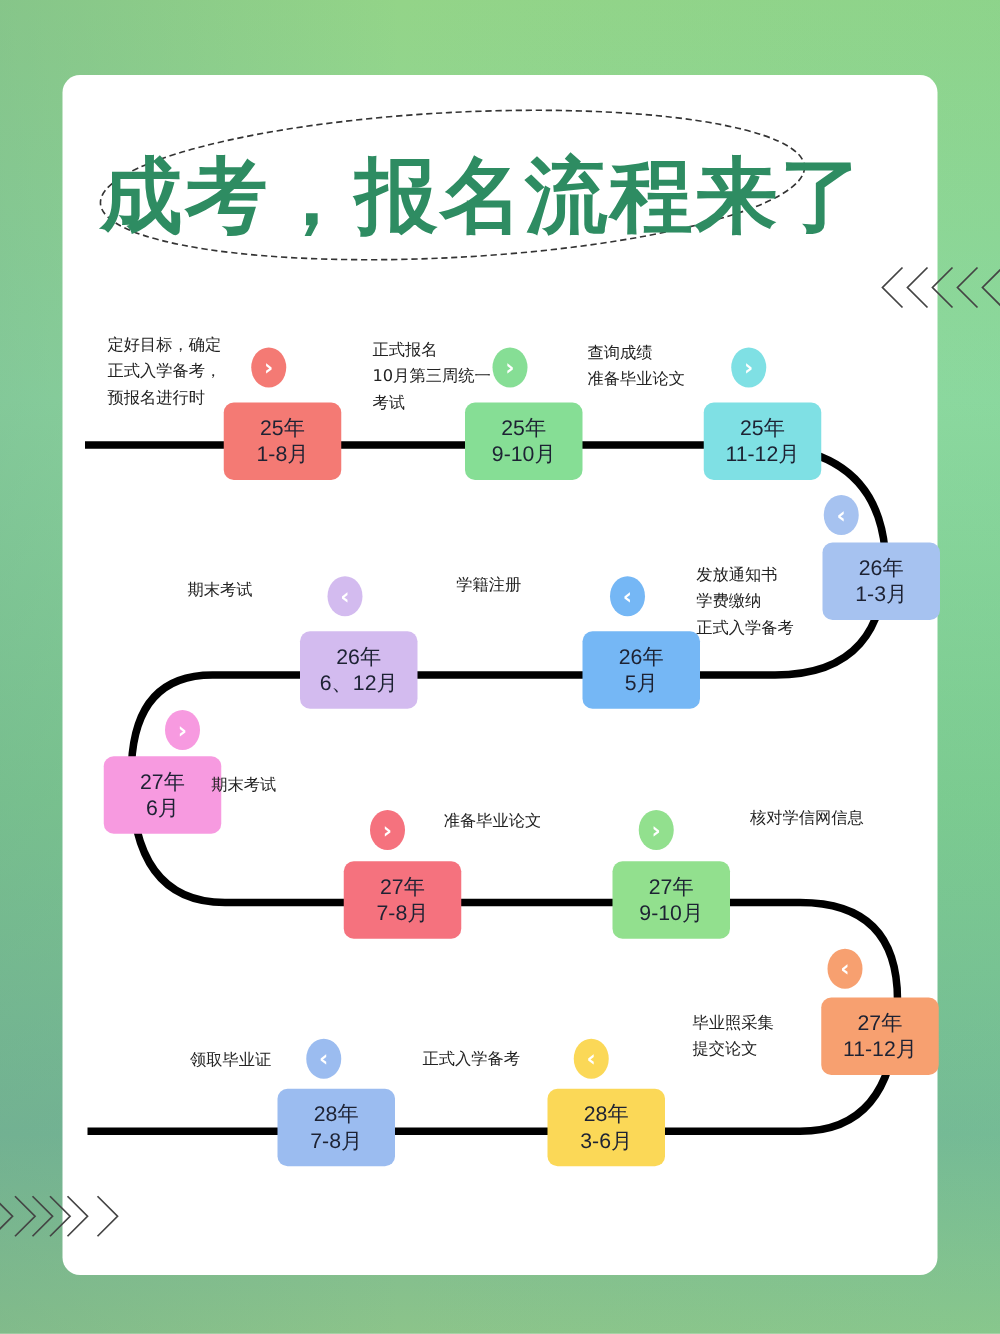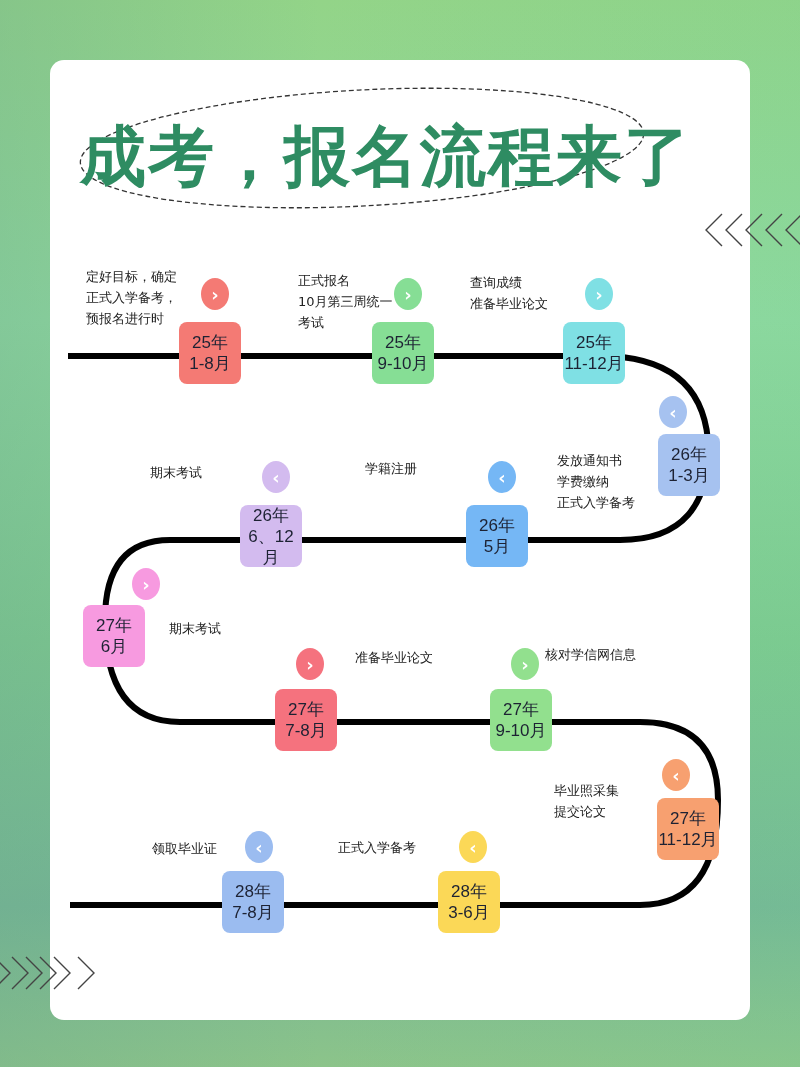--- a/index.html
+++ b/index.html
@@ -5,21 +5,21 @@
   html,body{margin:0;padding:0;}
   body{width:800px;height:1067px;position:relative;overflow:hidden;
     font-family:"DejaVu Sans",sans-serif;
     background:linear-gradient(180deg,#93d488 0%,#8fd9a0 30%,#7cc98f 60%,#74b595 85%,#8cc48a 100%);}
   .bg-left{position:absolute;left:0;top:0;width:800px;height:1067px;
     background:linear-gradient(90deg,rgba(110,170,140,0.35) 0%,rgba(140,210,140,0) 40%,rgba(120,210,150,0.2) 100%);}
   .card{position:absolute;left:50px;top:60px;width:700px;height:960px;background:#fff;border-radius:14px;}
   .title{position:absolute;left:80px;top:112px;width:640px;font-size:66px;font-weight:bold;color:#2e8c62;
     letter-spacing:2px;white-space:nowrap;font-family:Liberation Sans, sans-serif;}
   svg.overlay{position:absolute;left:0;top:0;}
-  .node{position:absolute;width:62px;height:62px;border-radius:8px;display:flex;flex-direction:column;
+  .node{position:absolute;width:94px;height:62px;border-radius:8px;display:flex;flex-direction:column;
     align-items:center;justify-content:center;font-size:17px;line-height:21px;color:#1d2233;
     font-family:"Liberation Sans",sans-serif;text-align:center;}
   .chev{position:absolute;width:28px;height:32px;border-radius:50%;display:flex;align-items:center;justify-content:center;
     color:#fff;font-weight:bold;font-size:18px;font-family:"DejaVu Sans",sans-serif;}
   .desc{position:absolute;font-size:13px;line-height:21px;color:#222;white-space:nowrap;font-family:"DejaVu Sans",sans-serif;}
 </style>
 </head>
 <body>
 
 <div class="bg-left"></div>
@@ -123,34 +123,34 @@
 <div class="chev" style="left:296px;top:648px;background:#f5727e;">›</div>
 <div class="desc" style="left:355px;top:647px;">
   <div>准备毕业论文</div>
 </div>
 <div class="node" style="left:275px;top:689px;background:#f5727e;">
   <span>27年</span>
     <span>7-8月</span>
 </div>
 
 <div class="chev" style="left:511px;top:648px;background:#92e08e;">›</div>
-<div class="desc" style="left:545px;top:644px;">
+<div class="desc" style="left:600px;top:644px;">
   <div>核对学信网信息</div>
 </div>
 <div class="node" style="left:490px;top:689px;background:#92e08e;">
   <span>27年</span>
     <span>9-10月</span>
 </div>
 
 <div class="chev" style="left:662px;top:759px;background:#f7a070;">‹</div>
 <div class="node" style="left:657px;top:798px;background:#f7a070;">
   <span>27年</span>
     <span>11-12月</span>
 </div>
-<div class="desc" style="left:554px;top:780px;">
+<div class="desc" style="left:554px;top:808px;">
   <div>毕业照采集</div>
     <div>提交论文</div>
 </div>
 
 <div class="desc" style="left:338px;top:837px;">
   <div>正式入学备考</div>
 </div>
 <div class="chev" style="left:459px;top:831px;background:#fbd857;">‹</div>
 <div class="node" style="left:438px;top:871px;background:#fbd857;">
   <span>28年</span>

